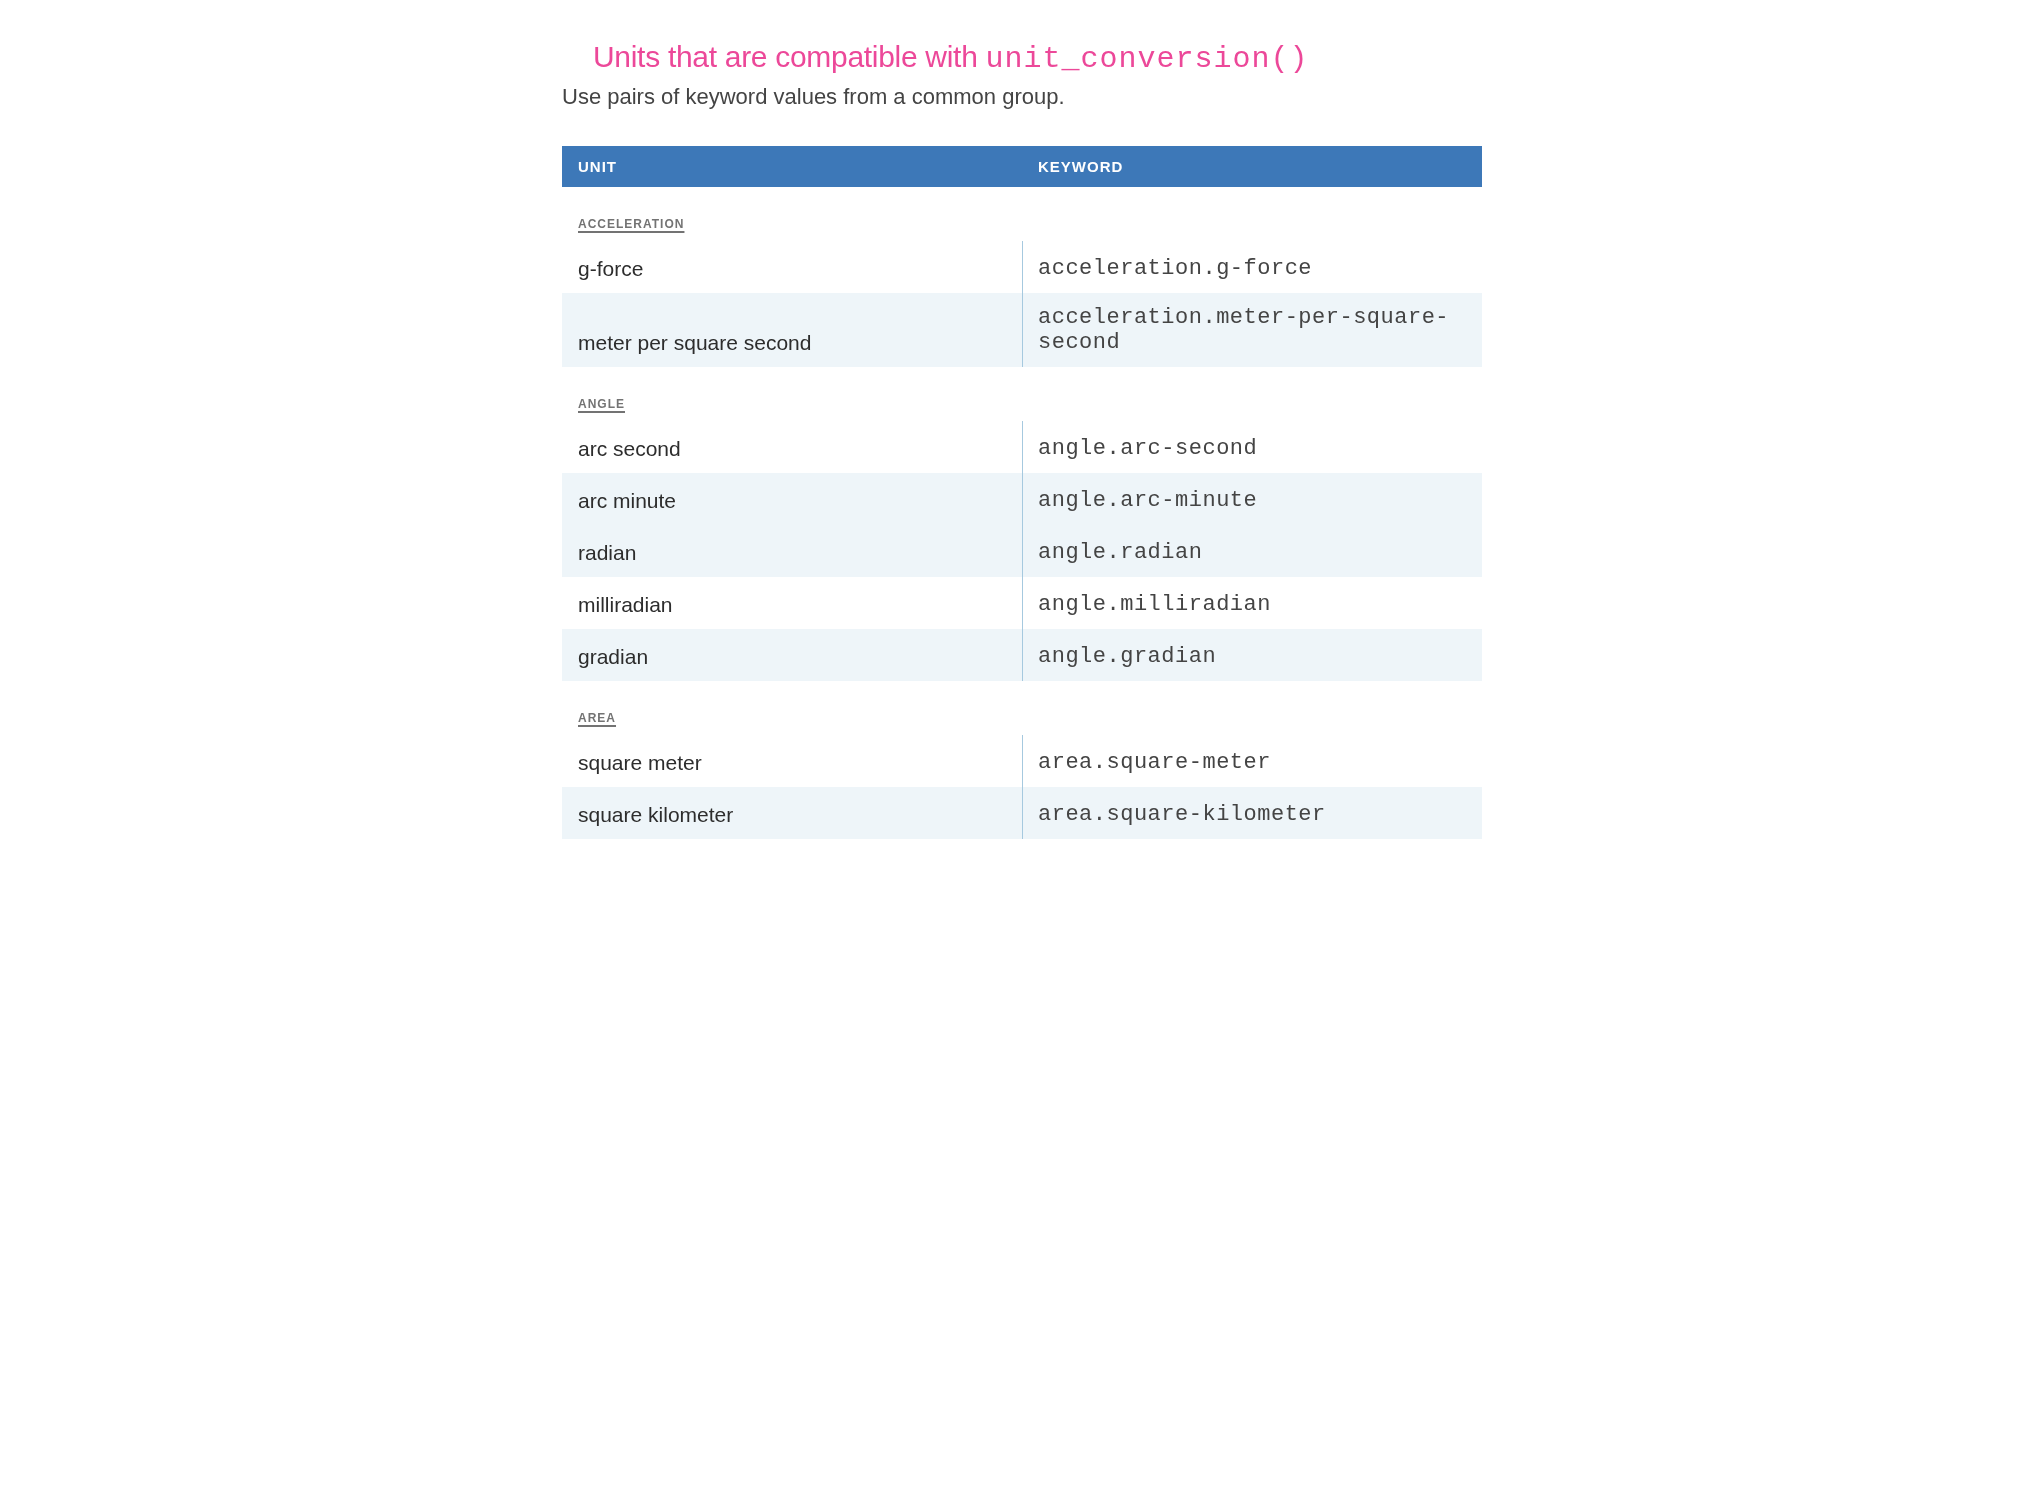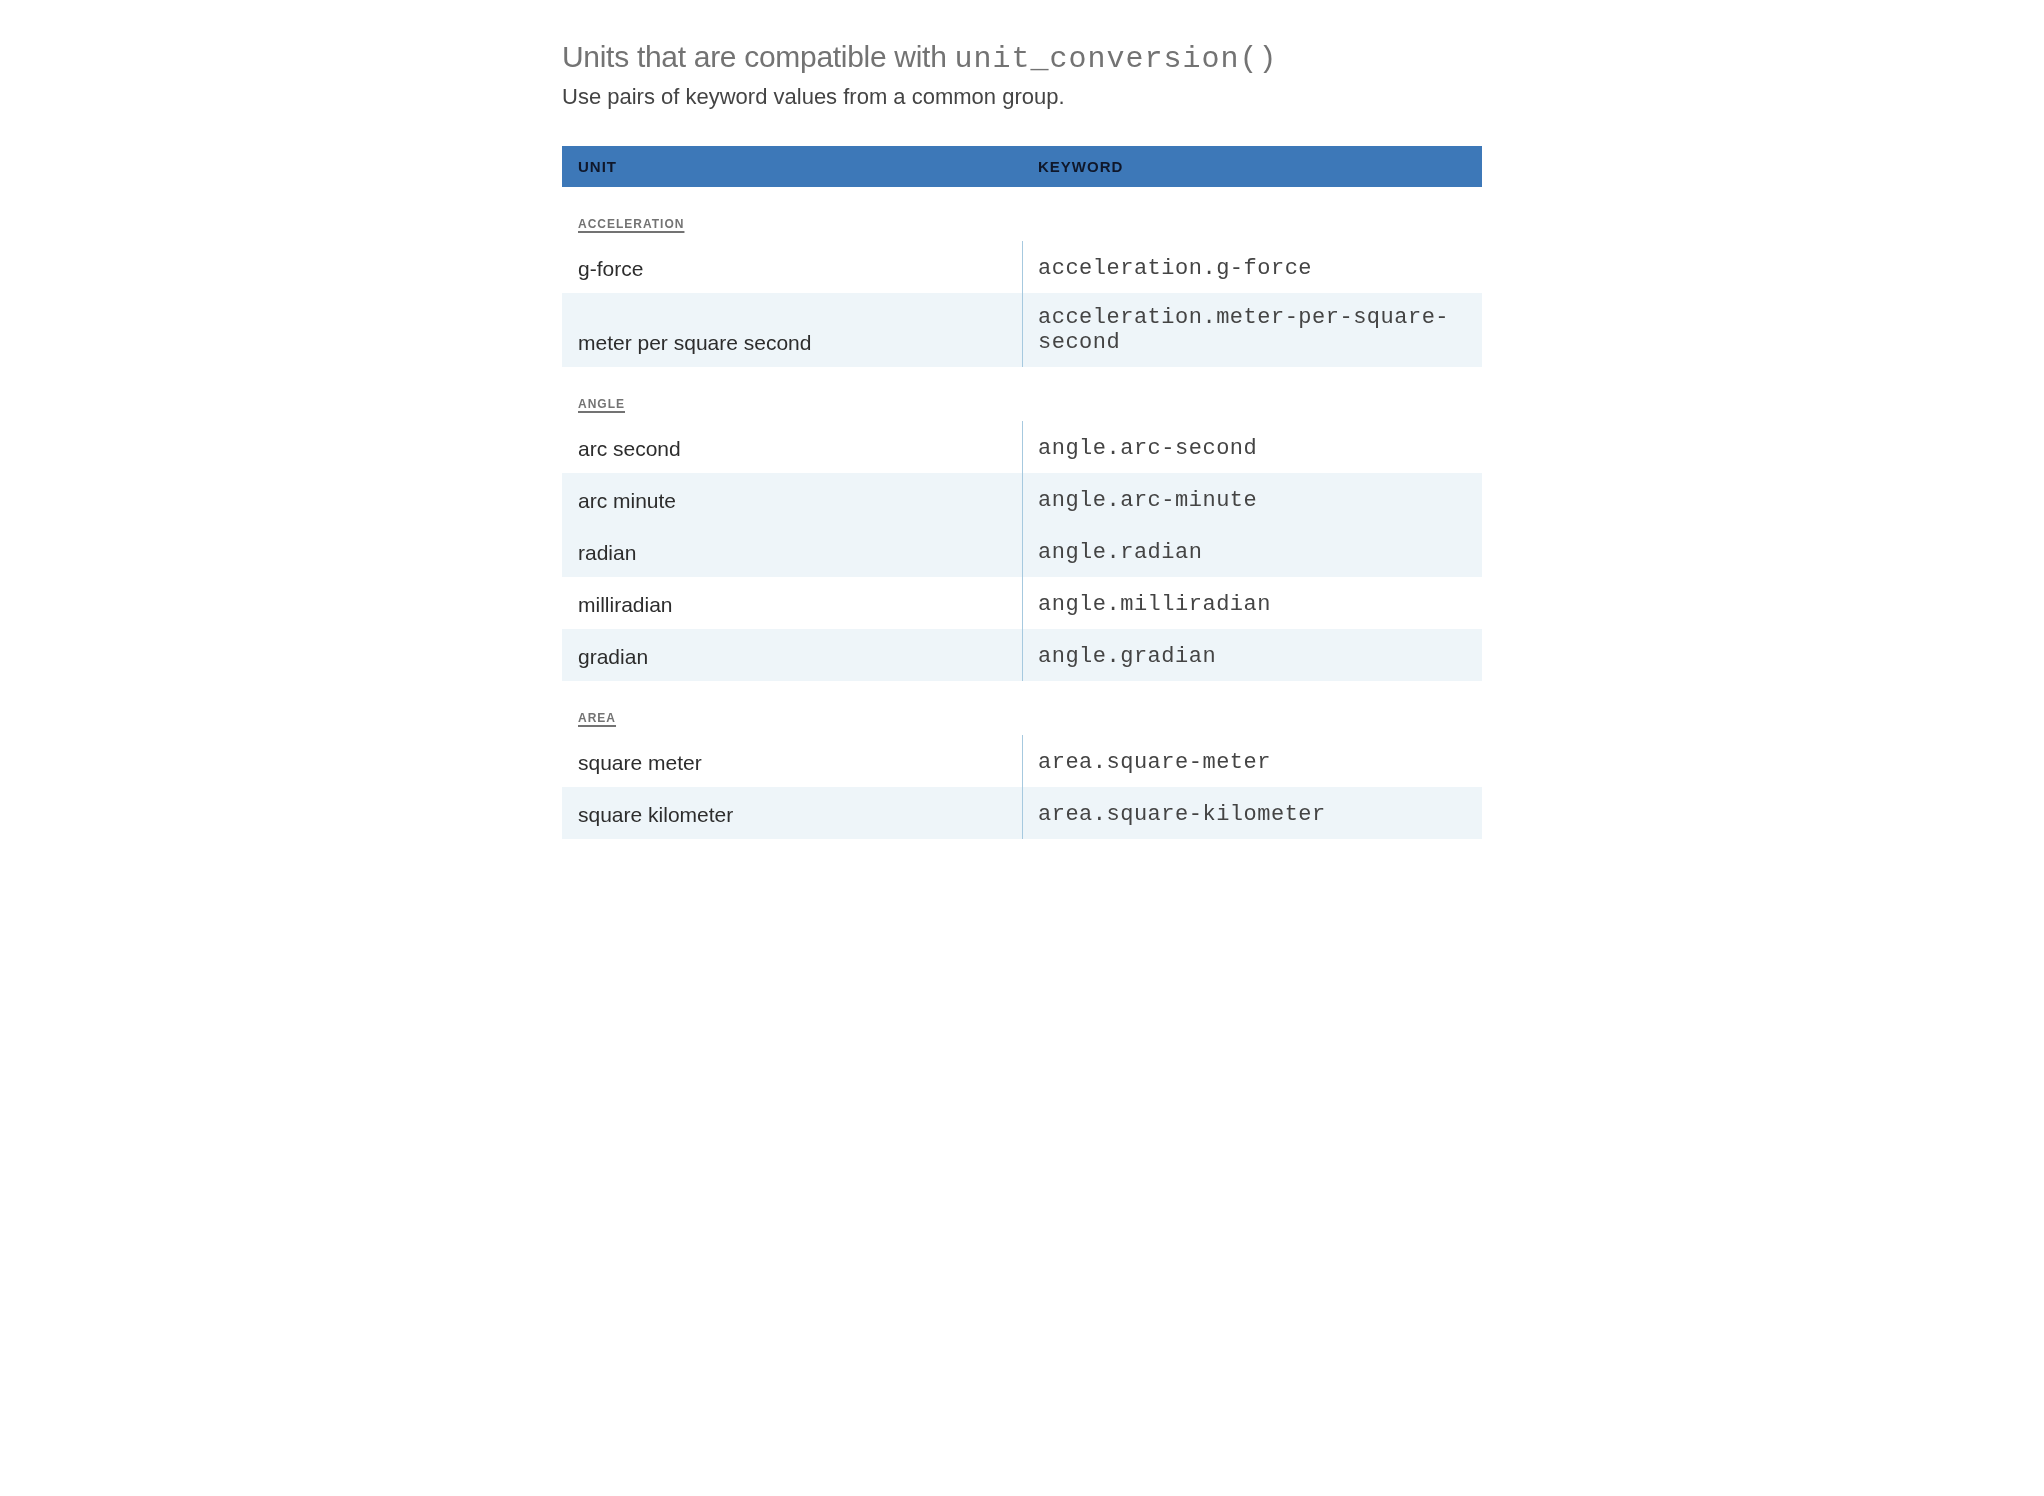--- a/index.html
+++ b/index.html
@@ -14,42 +14,43 @@
     padding: 40px 0;
   }
   .container {
     max-width: 960px;
     margin: 0 auto;
     padding: 0 20px;
   }
   .title {
     font-size: 30px;
     font-weight: 400;
-    color: #737373;
+    color: #ec4899;
     margin-bottom: 8px;
     letter-spacing: -0.3px;
+    margin-left: 31px;
   }
   .title .code {
     font-family: "SFMono-Regular", Consolas, "Liberation Mono", Menlo, monospace;
     letter-spacing: 1px;
   }
   .subtitle {
     font-size: 22px;
     font-weight: 400;
     color: #444;
     margin-bottom: 36px;
   }
   .table {
     width: 100%;
     border-collapse: collapse;
   }
   .table-header {
     display: flex;
     background: #3d78b8;
-    color: #0f172a;
+    color: #ffffff;
   }
   .table-header .cell {
     flex: 1;
     padding: 12px 16px;
     font-size: 15px;
     font-weight: 700;
     letter-spacing: 1px;
   }
   .group-heading {
     padding: 30px 16px 10px 16px;

